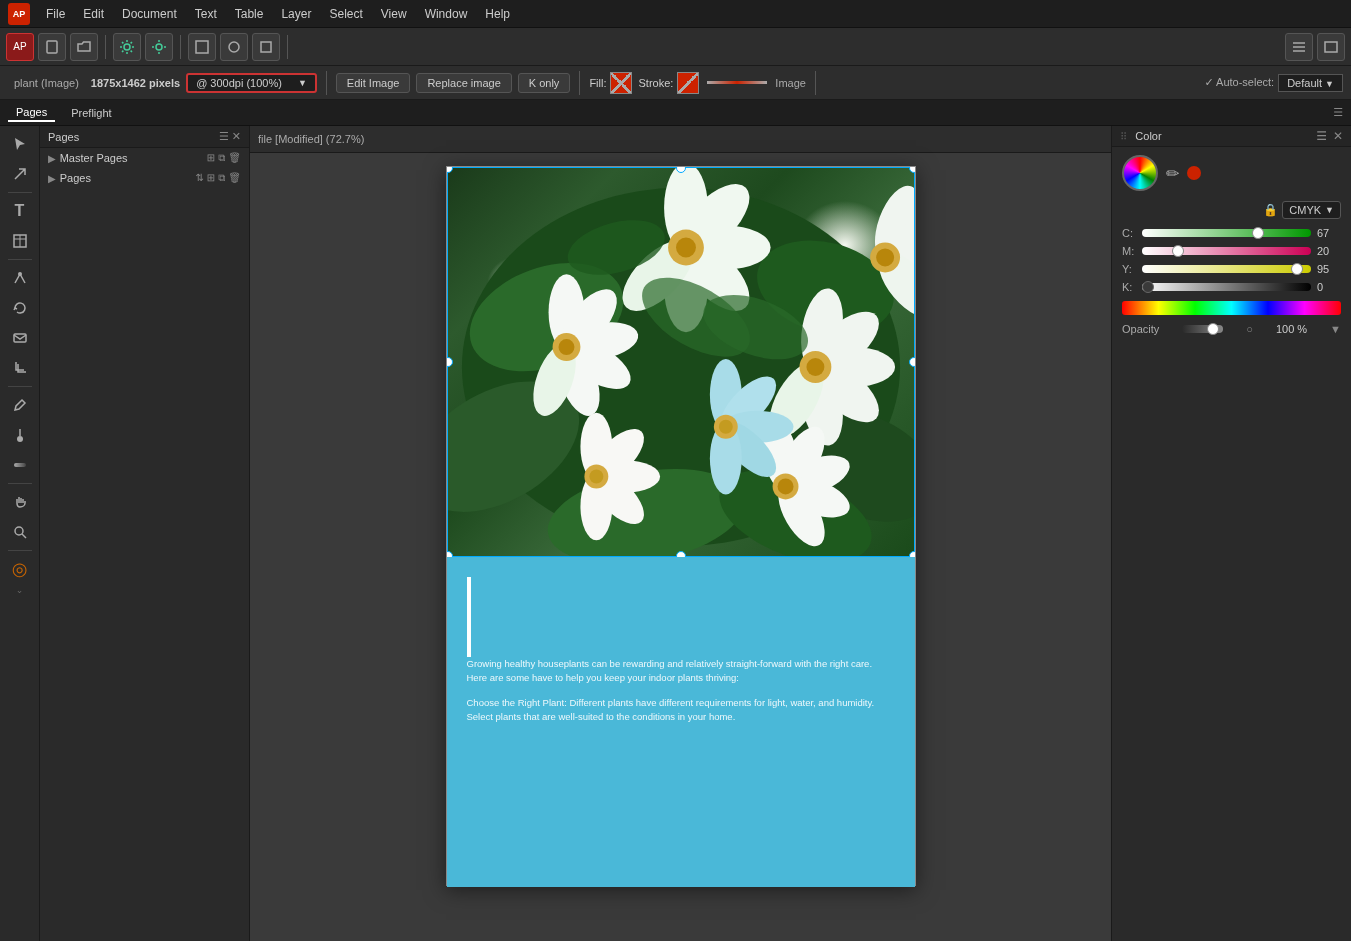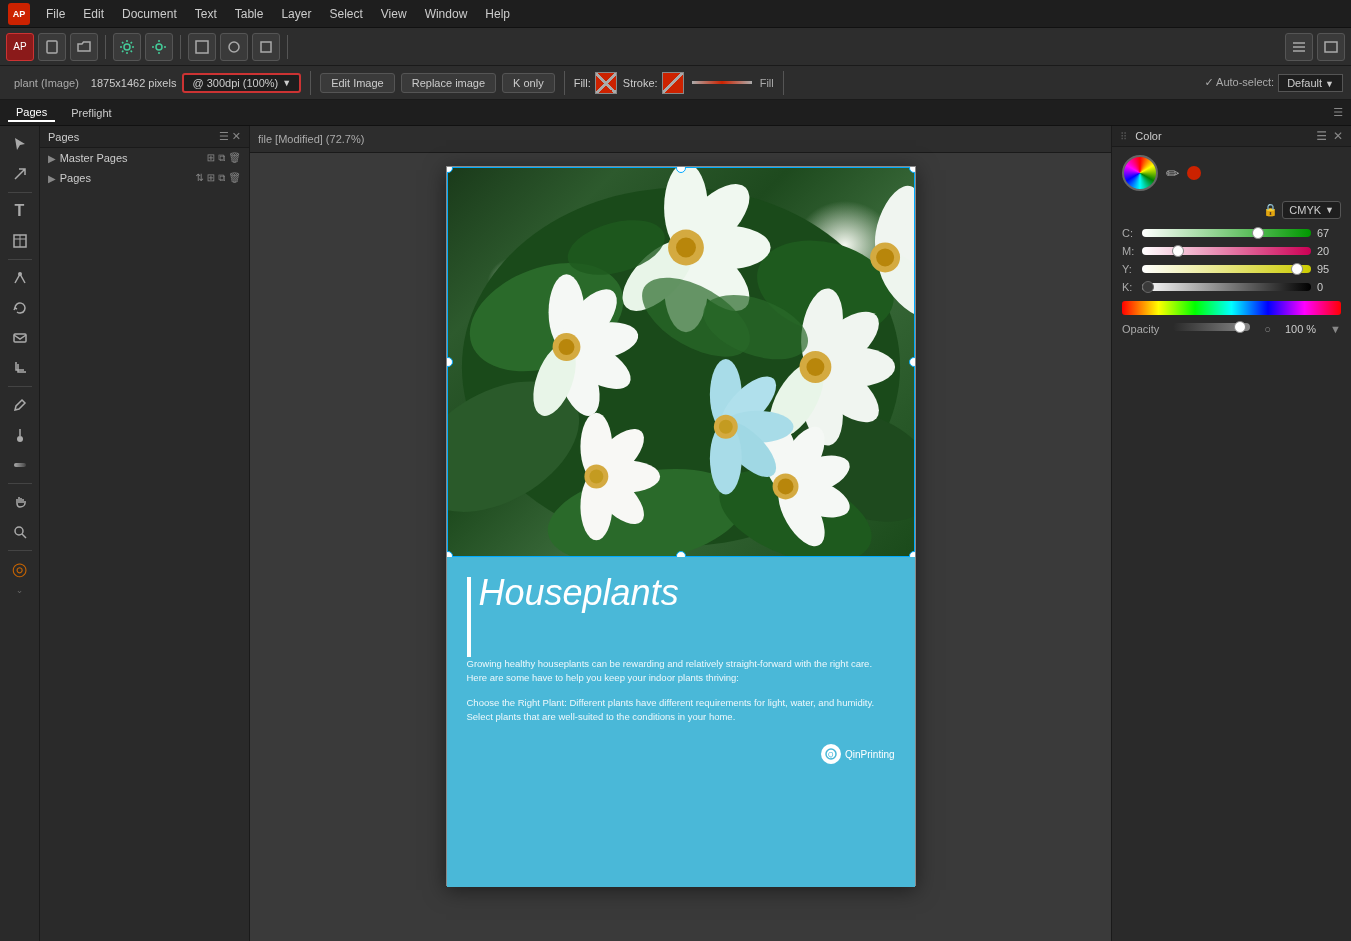--- a/index.html
+++ b/index.html
@@ -64,29 +64,30 @@
       border-bottom: 1px solid #1a1a1a;
     }
     .img-label {
       color: #aaa;
       font-size: 11px;
       padding: 2px 6px;
     }
     .img-pixels {
       color: #ccc;
       font-size: 11px;
+      font-weight: bold;
     }
     .dpi-box {
       background: #1e1e1e;
       border: 2px solid #cc3333;
       border-radius: 3px;
       padding: 2px 8px;
       color: #ccc;
       font-size: 11px;
-      display: flex; align-items: center; gap: 4px;
+      display: flex; align-items: center; gap: 16px;
     }
     .ctx-btn {
       background: #3a3a3a;
       border: 1px solid #555;
       border-radius: 3px;
       padding: 3px 10px;
       color: #ccc;
       cursor: pointer;
       font-size: 11px;
     }
@@ -382,21 +383,21 @@
     .slider-value { width: 24px; color: #ccc; font-size: 11px; }
 
     .spectrum-bar {
       height: 14px;
       border-radius: 3px;
       background: linear-gradient(to right, #ff0000, #ffff00, #00ff00, #00ffff, #0000ff, #ff00ff, #ff0000);
       margin: 8px 0;
     }
 
     .opacity-row {
-      display: flex; align-items: flex-start; gap: 14px; margin-top: 6px;
+      display: flex; align-items: center; gap: 23px; margin-top: 6px;
     }
     .opacity-label { color: #aaa; font-size: 11px; }
     .opacity-track {
       flex: 1; height: 8px;
       background: linear-gradient(to right, transparent, #888);
       border-radius: 4px;
       position: relative;
     }
     .opacity-thumb {
       position: absolute;
@@ -515,21 +516,21 @@
   <button class="ctx-btn">K only</button>
   <div class="tb-sep"></div>
   <div class="fill-stroke">
     <span>Fill:</span>
     <div class="color-swatch" style="background: linear-gradient(135deg, transparent 45%, #aaa 45%, #aaa 55%, transparent 55%), linear-gradient(45deg, transparent 45%, #aaa 45%, #aaa 55%, transparent 55%), #cc2200; background-size: 100% 100%;"></div>
   </div>
   <div class="fill-stroke">
     <span>Stroke:</span>
     <div class="color-swatch" style="background: linear-gradient(135deg, transparent 45%, #aaa 45%, #aaa 55%, transparent 55%), #cc2200;"></div>
     <span style="width:60px;height:3px;background:linear-gradient(to right,#aaa,#cc2200,#aaa);display:inline-block;margin:0 4px;"></span>
-    <span class="none-label">Fill</span>
+    <span class="none-label">Image</span>
   </div>
   <div class="tb-sep"></div>
   <div class="autoselect">
     <span>✓ Auto-select:</span>
     <div class="autoselect-box">
       <span>Default</span>
       <span style="font-size:9px;">▼</span>
     </div>
   </div>
 </div>
@@ -763,35 +764,23 @@
           <div class="handle h-mr"></div>
           <div class="handle h-bl"></div>
           <div class="handle h-bc"></div>
           <div class="handle h-br"></div>
         </div>
       </div>
 
       <div class="text-section">
         <div style="display:flex;align-items:flex-start;gap:8px;">
           <div style="width:4px;height:80px;background:white;flex-shrink:0;margin-top:4px;"></div>
-          <h1 class="doc-title">Houseplants</h1>
         </div>
         <p class="doc-body">Growing healthy houseplants can be rewarding and relatively straight-forward with the right care. Here are some have to help you keep your indoor plants thriving:</p>
         <p class="doc-body">Choose the Right Plant: Different plants have different requirements for light, water, and humidity. Select plants that are well-suited to the conditions in your home.</p>
-        <div class="doc-footer">
-          <div class="brand-logo">
-            <div class="brand-icon">
-              <svg width="14" height="14" viewBox="0 0 14 14">
-                  <circle cx="7" cy="7" r="5" fill="none" stroke="#4ab8d8" stroke-width="1.5"></circle>
-                  <text x="4" y="10" font-size="7" fill="#4ab8d8">Q</text>
-                </svg>
-            </div>
-            <span style="font-size:10px;">QinPrinting</span>
-          </div>
-        </div>
       </div>
     </div>
   </div>
 
   <div class="right-panel">
     <div class="panels-tab-bar">
       <span class="panel-drag">⠿</span>
       <span class="color-title">Color</span>
       <div style="margin-left:auto;display:flex;gap:6px;">
         <span style="color:#888;cursor:pointer;">☰</span>

